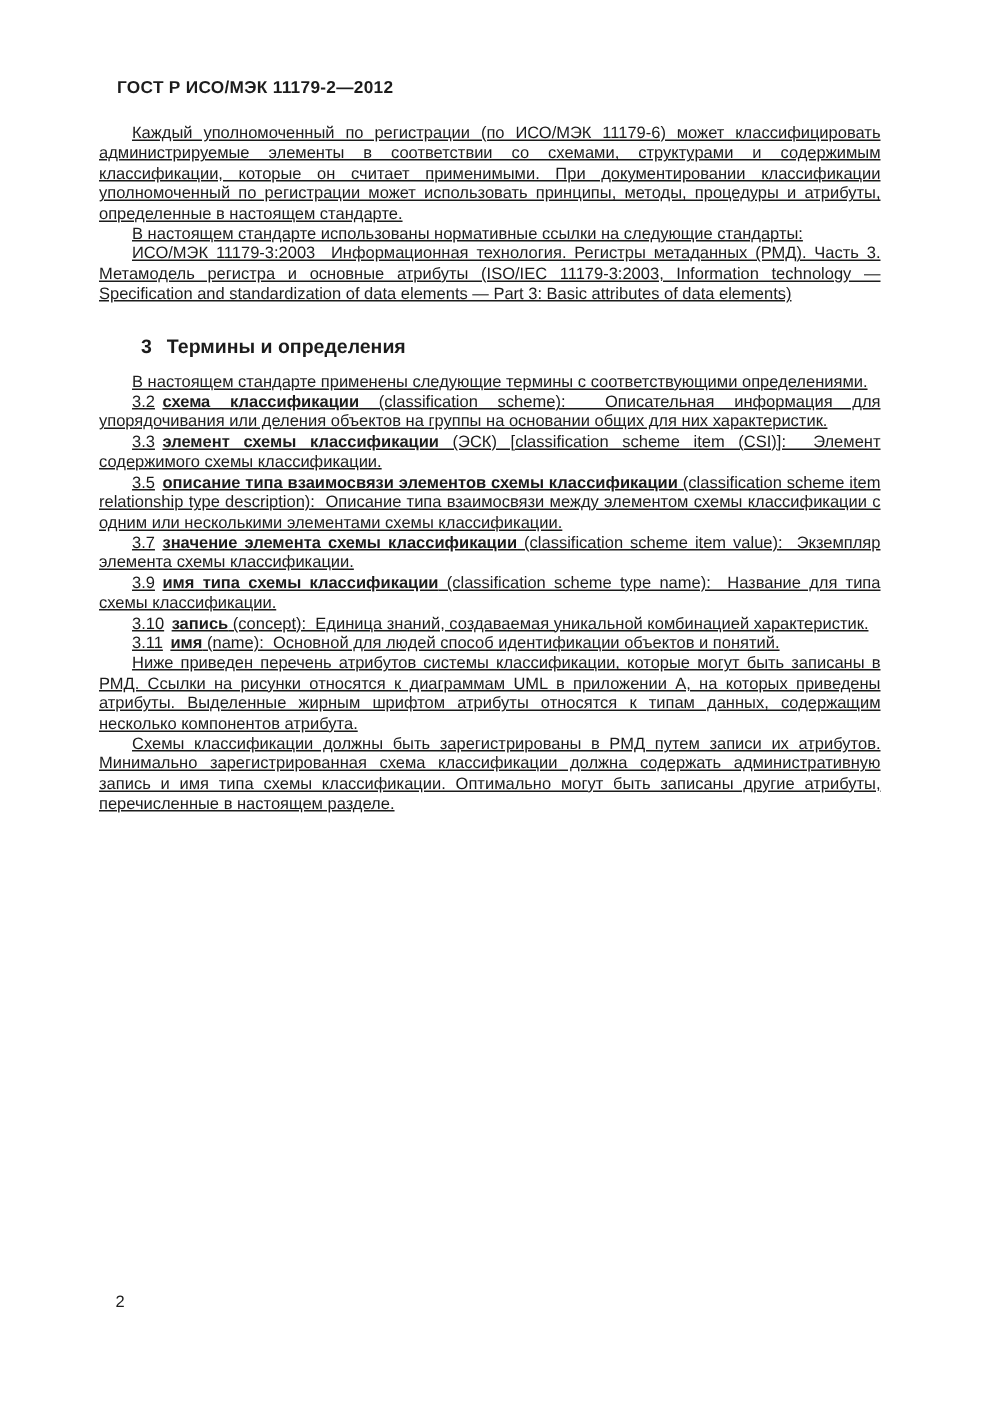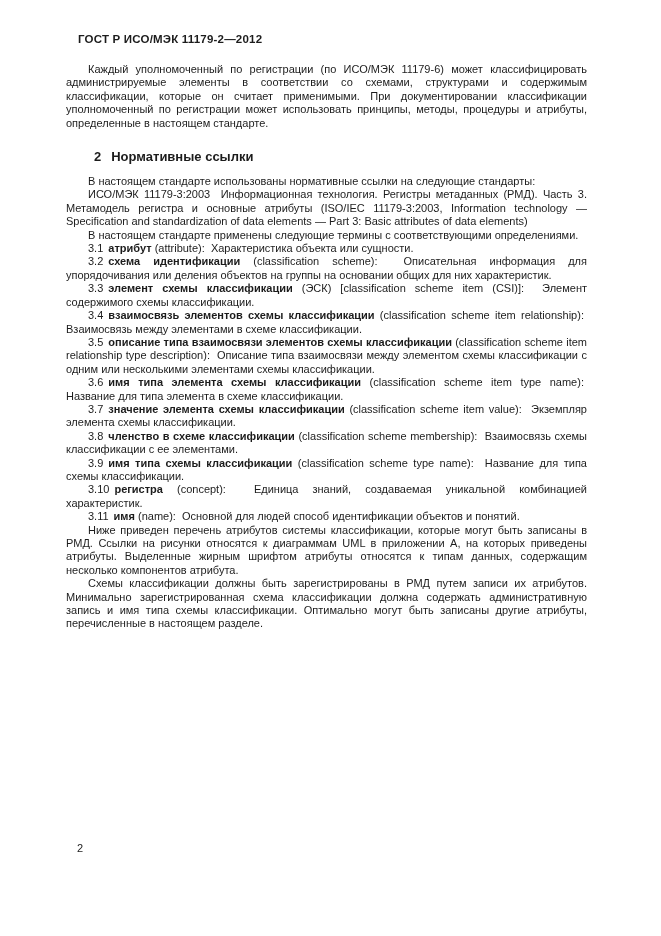--- a/index.html
+++ b/index.html
@@ -9,35 +9,37 @@
     background: #ffffff;
     font-family: "Liberation Sans", "DejaVu Sans", sans-serif;
     color: #1c1c1c;
     overflow: hidden;
   }
   .page {
     position: relative;
     width: 661px; height: 912px;
     padding: 32px 74px 0 66px;
     background: #ffffff;
+    margin-top: 20px;
   }
   .doc-header {
     font-weight: bold;
     font-size: 11.5px;
     line-height: 14px;
     margin-left: 12px;
     margin-bottom: 17px;
     letter-spacing: 0.2px;
   }
   .para {
     margin: 0;
     font-size: 11px;
     line-height: 13.4px;
     text-align: justify;
     text-indent: 22px;
+    text-decoration: underline;
   }
   .sec-heading {
     font-size: 13px;
     font-weight: bold;
     line-height: 15px;
     margin: 19px 0 11px 0;
     text-indent: 28px;
   }
   .sec-num { margin-right: 10px; }
   .term-num { margin-right: 5px; }
@@ -55,54 +57,50 @@
 
 <div class="page">
 
   <div class="doc-header">ГОСТ Р ИСО/МЭК 11179-2—2012</div>
 
   <div class="repeat-block">
 
       <p class="para">Каждый уполномоченный по регистрации (по ИСО/МЭК 11179-6) может классифицировать администрируемые элементы в соответствии со схемами, структурами и содержимым классификации, которые он считает применимыми. При документировании классификации уполномоченный по регистрации может использовать принципы, методы, процедуры и атрибуты, определенные в настоящем стандарте.</p>
     </div>
 
-  <h2 class="sec-heading"><span class="sec-num">2</span><span>Нормативные ссылки</span></h2>
 
   <div class="repeat-block">
 
       <p class="para">В настоящем стандарте использованы нормативные ссылки на следующие стандарты:</p>
 
       <p class="para">ИСО/МЭК 11179-3:2003&nbsp; Информационная технология. Регистры метаданных (РМД). Часть 3. Метамодель регистра и основные атрибуты (ISO/IEC 11179-3:2003, Information technology — Specification and standardization of data elements — Part 3: Basic attributes of data elements)</p>
 
     </div>
 
+  <h2 class="sec-heading"><span class="sec-num">3</span><span>Термины и определения</span></h2>
 
   <p class="para">В настоящем стандарте применены следующие термины с соответствующими определениями.</p>
 
   <div class="repeat-block">
 
-      <p class="para"><span class="term-num">3.1</span><span class="term-name">атрибут</span><span> (attribute):&nbsp; Характеристика объекта или сущности.</span></p>
 
-      <p class="para"><span class="term-num">3.2</span><span class="term-name">схема идентификации</span><span> (classification scheme):&nbsp; Описательная информация для упорядочивания или деления объектов на группы на основании общих для них характеристик.</span></p>
+      <p class="para"><span class="term-num">3.2</span><span class="term-name">схема классификации</span><span> (classification scheme):&nbsp; Описательная информация для упорядочивания или деления объектов на группы на основании общих для них характеристик.</span></p>
 
       <p class="para"><span class="term-num">3.3</span><span class="term-name">элемент схемы классификации</span><span> (ЭСК) [classification scheme item (CSI)]:&nbsp; Элемент содержимого схемы классификации.</span></p>
 
-      <p class="para"><span class="term-num">3.4</span><span class="term-name">взаимосвязь элементов схемы классификации</span><span> (classification scheme item relationship):&nbsp; Взаимосвязь между элементами в схеме классификации.</span></p>
 
       <p class="para"><span class="term-num">3.5</span><span class="term-name">описание типа взаимосвязи элементов схемы классификации</span><span> (classification scheme item relationship type description):&nbsp; Описание типа взаимосвязи между элементом схемы классификации с одним или несколькими элементами схемы классификации.</span></p>
 
-      <p class="para"><span class="term-num">3.6</span><span class="term-name">имя типа элемента схемы классификации</span><span> (classification scheme item type name):&nbsp; Название для типа элемента в схеме классификации.</span></p>
 
       <p class="para"><span class="term-num">3.7</span><span class="term-name">значение элемента схемы классификации</span><span> (classification scheme item value):&nbsp; Экземпляр элемента схемы классификации.</span></p>
 
-      <p class="para"><span class="term-num">3.8</span><span class="term-name">членство в схеме классификации</span><span> (classification scheme membership):&nbsp; Взаимосвязь схемы классификации с ее элементами.</span></p>
 
       <p class="para"><span class="term-num">3.9</span><span class="term-name">имя типа схемы классификации</span><span> (classification scheme type name):&nbsp; Название для типа схемы классификации.</span></p>
 
-      <p class="para"><span class="term-num">3.10</span><span class="term-name">регистра</span><span> (concept):&nbsp; Единица знаний, создаваемая уникальной комбинацией характеристик.</span></p>
+      <p class="para"><span class="term-num">3.10</span><span class="term-name">запись</span><span> (concept):&nbsp; Единица знаний, создаваемая уникальной комбинацией характеристик.</span></p>
 
       <p class="para"><span class="term-num">3.11</span><span class="term-name">имя</span><span> (name):&nbsp; Основной для людей способ идентификации объектов и понятий.</span></p>
 
     </div>
 
 
   <div class="repeat-block">
 
       <p class="para">Ниже приведен перечень атрибутов системы классификации, которые могут быть записаны в РМД. Ссылки на рисунки относятся к диаграммам UML в приложении А, на которых приведены атрибуты. Выделенные жирным шрифтом атрибуты относятся к типам данных, содержащим несколько компонентов атрибута.</p>
 

